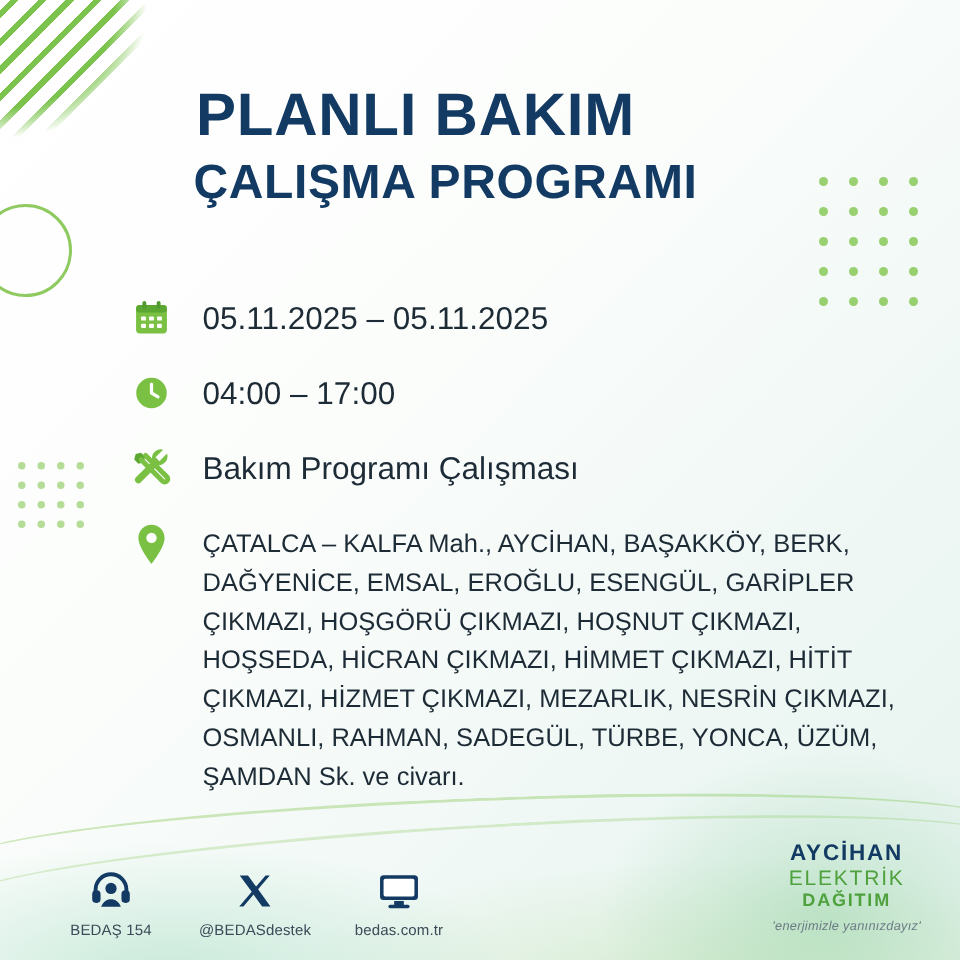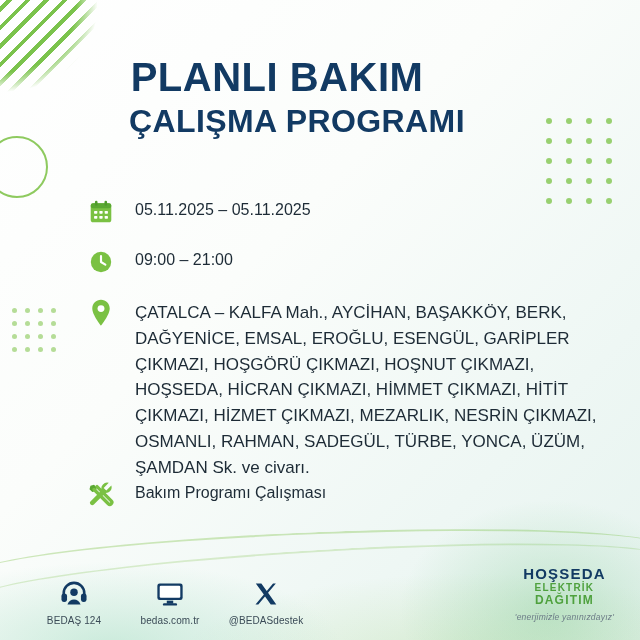--- a/index.html
+++ b/index.html
@@ -93,36 +93,36 @@
   
   .info { position: absolute; top: 198px; left: 84px; width: 540px; }
   .row { display: flex; align-items: flex-start; margin-bottom: 20px; }
   .row .ico {
     flex: 0 0 34px;
     width: 34px; height: 30px;
     display: flex; align-items: flex-start; justify-content: center;
     padding-top: 1px;
   }
   .row .txt {
-    font-size: 16px; color: #1d2b36; line-height: 1.28;
+    font-size: 21px; color: #1d2b36; line-height: 1.28;
     padding-left: 17px; padding-top: 2px;
   }
   .row.addr { margin-bottom: 0; }
   .row.addr .txt { line-height: 1.52; font-size: 17px; }
 
   
   .footer { position: absolute; left: 0; bottom: 8px; width: 640px; height: 74px; }
   .f-items { position: absolute; left: 26px; bottom: 6px; display: flex; align-items: flex-end; }
   .f-item { width: 96px; text-align: center; }
   .f-item .fi { height: 34px; display: flex; align-items: center; justify-content: center; }
   .f-item .fl { font-size: 10px; color: #3b4b57; margin-top: 4px; letter-spacing: .1px; }
 
   .brand { position: absolute; right: 26px; bottom: 10px; text-align: center; }
   .brand .b1 { font-size: 15px; font-weight: bold; color: #123a63; letter-spacing: 1.2px; line-height: 1.12; }
-  .brand .b2 { font-size: 10px; font-weight: bold; color: #4fa13e; letter-spacing: 1.2px; line-height: 1.12; }
+  .brand .b2 { font-size: 14px; font-weight: normal; color: #4fa13e; letter-spacing: 1.2px; line-height: 1.12; }
   .brand .b3 { font-size: 12px; font-weight: bold; color: #4fa13e; letter-spacing: 1.2px; line-height: 1.12; }
   .brand .b4 { font-size: 8.5px; color: #6b7b86; margin-top: 5px; font-style: italic; letter-spacing: .2px; }
 </style>
 </head>
 <body>
 
 <div id="page">
 
   <div class="deco stripes-tl"></div>
   <div class="deco ring-left"></div>
@@ -197,86 +197,86 @@
       <div class="txt">05.11.2025 – 05.11.2025</div>
     </div>
 
     <div class="row">
       <div class="ico">
         <svg width="26" height="26" viewBox="0 0 24 24" fill="none">
           <circle cx="12" cy="12" r="9.4" fill="#7ac143"></circle>
           <path d="M12 6.6V12l4 2.4" stroke="#ffffff" stroke-width="2" stroke-linecap="round" stroke-linejoin="round"></path>
         </svg>
       </div>
-      <div class="txt">09:00 – 21:00</div>
-    </div>
-
-    <div class="row addr">
-      <div class="ico">
-        <svg width="24" height="28" viewBox="0 0 20 26" fill="none">
-          <path d="M10 .8c-4.5 0-8.1 3.6-8.1 8.1 0 6 8.1 16 8.1 16s8.1-10 8.1-16c0-4.5-3.6-8.1-8.1-8.1z" fill="#7ac143"></path>
-          <circle cx="10" cy="8.9" r="3.2" fill="#ffffff"></circle>
-        </svg>
-      </div>
-      <div class="txt">ÇATALCA – KALFA Mah., AYCİHAN, BAŞAKKÖY, BERK, DAĞYENİCE, EMSAL, EROĞLU, ESENGÜL, GARİPLER ÇIKMAZI, HOŞGÖRÜ ÇIKMAZI, HOŞNUT ÇIKMAZI, HOŞSEDA, HİCRAN ÇIKMAZI, HİMMET ÇIKMAZI, HİTİT ÇIKMAZI, HİZMET ÇIKMAZI, MEZARLIK, NESRİN ÇIKMAZI, OSMANLI, RAHMAN, SADEGÜL, TÜRBE, YONCA, ÜZÜM, ŞAMDAN Sk. ve civarı.</div>
+      <div class="txt">04:00 – 17:00</div>
     </div>
 
     <div class="row">
       <div class="ico">
         <svg width="28" height="26" viewBox="0 0 26 24" fill="none">
           <path d="M3.2 3.4l4.4 4.4M3.2 3.4l3.3-.9 2.6 2.6-.9 3.3-3.3.9L2.3 6.7l.9-3.3z" fill="#5aa832"></path>
           <path d="M6.6 6.9l13.2 13.2a1.9 1.9 0 0 0 2.7-2.7L9.3 4.2" stroke="#7ac143" stroke-width="3.1" stroke-linecap="round"></path>
           <path d="M22.6 3.1l-4.7 4.7-2.4-2.4 4.7-4.7a5.4 5.4 0 0 0-6.6 6.9L3.4 17.8a2.1 2.1 0 1 0 3 3L17 10.2a5.4 5.4 0 0 0 5.6-7.1z" fill="#7ac143"></path>
         </svg>
       </div>
       <div class="txt">Bakım Programı Çalışması</div>
+    </div>
+
+    <div class="row addr">
+      <div class="ico">
+        <svg width="24" height="28" viewBox="0 0 20 26" fill="none">
+          <path d="M10 .8c-4.5 0-8.1 3.6-8.1 8.1 0 6 8.1 16 8.1 16s8.1-10 8.1-16c0-4.5-3.6-8.1-8.1-8.1z" fill="#7ac143"></path>
+          <circle cx="10" cy="8.9" r="3.2" fill="#ffffff"></circle>
+        </svg>
+      </div>
+      <div class="txt">ÇATALCA – KALFA Mah., AYCİHAN, BAŞAKKÖY, BERK, DAĞYENİCE, EMSAL, EROĞLU, ESENGÜL, GARİPLER ÇIKMAZI, HOŞGÖRÜ ÇIKMAZI, HOŞNUT ÇIKMAZI, HOŞSEDA, HİCRAN ÇIKMAZI, HİMMET ÇIKMAZI, HİTİT ÇIKMAZI, HİZMET ÇIKMAZI, MEZARLIK, NESRİN ÇIKMAZI, OSMANLI, RAHMAN, SADEGÜL, TÜRBE, YONCA, ÜZÜM, ŞAMDAN Sk. ve civarı.</div>
     </div>
 
   </div>
 
   <div class="footer">
     <div class="f-items">
 
       <div class="f-item">
         <div class="fi">
           <svg width="30" height="30" viewBox="0 0 28 28" fill="none">
             <path d="M4.4 16.4v-3.2a9.6 9.6 0 0 1 19.2 0v3.2" stroke="#123a63" stroke-width="2.4" stroke-linecap="round"></path>
             <rect x="2.3" y="13.6" width="5.2" height="7.8" rx="2.4" fill="#123a63"></rect>
             <rect x="20.5" y="13.6" width="5.2" height="7.8" rx="2.4" fill="#123a63"></rect>
             <circle cx="14" cy="12.4" r="3.5" fill="#123a63"></circle>
             <path d="M7.9 23.8c1.1-3 3.4-4.6 6.1-4.6s5 1.6 6.1 4.6z" fill="#123a63"></path>
           </svg>
         </div>
-        <div class="fl">BEDAŞ 124</div>
+        <div class="fl">BEDAŞ 154</div>
+      </div>
+
+      <div class="f-item">
+        <div class="fi">
+          <svg width="26" height="26" viewBox="0 0 24 24" fill="none">
+            <path d="M2.6 2.4h5.1l5 6.9 5.8-6.9h2.6l-7.2 8.5 7.6 10.7h-5.1l-5.3-7.4-6.2 7.4H2.3l7.7-9.1L2.6 2.4z" fill="#123a63"></path>
+          </svg>
+        </div>
+        <div class="fl">@BEDASdestek</div>
       </div>
 
       <div class="f-item">
         <div class="fi">
           <svg width="30" height="28" viewBox="0 0 28 26" fill="none">
             <rect x="2.2" y="3.2" width="23.6" height="15.4" rx="2.2" fill="#123a63"></rect>
             <rect x="4.4" y="5.4" width="19.2" height="11" rx="1.1" fill="#ffffff"></rect>
             <rect x="11" y="19.2" width="6" height="2.8" fill="#123a63"></rect>
             <rect x="7.4" y="21.6" width="13.2" height="2.2" rx="1.1" fill="#123a63"></rect>
           </svg>
         </div>
         <div class="fl">bedas.com.tr</div>
       </div>
 
-      <div class="f-item">
-        <div class="fi">
-          <svg width="26" height="26" viewBox="0 0 24 24" fill="none">
-            <path d="M2.6 2.4h5.1l5 6.9 5.8-6.9h2.6l-7.2 8.5 7.6 10.7h-5.1l-5.3-7.4-6.2 7.4H2.3l7.7-9.1L2.6 2.4z" fill="#123a63"></path>
-          </svg>
-        </div>
-        <div class="fl">@BEDASdestek</div>
-      </div>
-
     </div>
 
     <div class="brand">
-      <div class="b1">HOŞSEDA</div>
+      <div class="b1">AYCİHAN</div>
       <div class="b2">ELEKTRİK</div>
       <div class="b3">DAĞITIM</div>
       <div class="b4">'enerjimizle yanınızdayız'</div>
     </div>
   </div>
 
 </div>
 
 </body></html>

